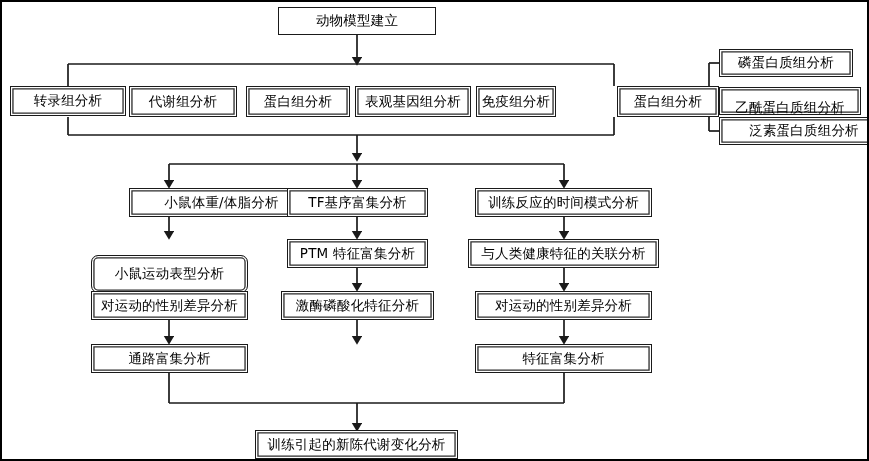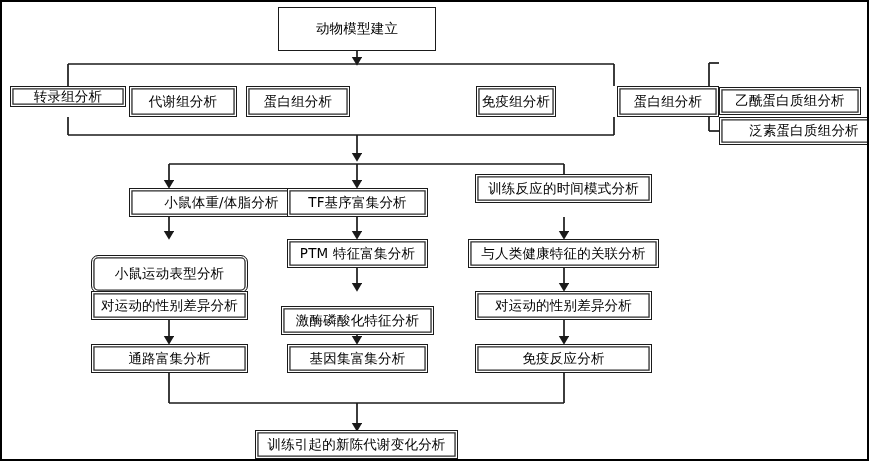--- a/index.html
+++ b/index.html
@@ -99,41 +99,47 @@
       <path d="M562,318 L562,341" marker-end="url(#arrow)"></path>
 
       <path d="M167,371 L167,401"></path>
       <path d="M562,371 L562,401"></path>
       <path d="M167,401 L562,401"></path>
       <path d="M355,401 L355,428" marker-end="url(#arrow)"></path>
 
     </g>
   </svg>
 
-  <div class="node" style="left:276px; top:5px; width:158px; height:44px;">
+  <div class="node" style="left:276px; top:5px; width:158px; height:28px;">
     <span class="lbl">动物模型建立</span>
   </div>
 
-  <div class="node dbl" style="left:8px; top:84px; width:116px; height:21px;">
+  <div class="node dbl" style="left:8px; top:84px; width:116px; height:30px;">
     <span class="lbl">转录组分析</span>
   </div>
   <div class="node dbl" style="left:127px; top:84px; width:108px; height:31px;">
     <span class="lbl">代谢组分析</span>
   </div>
   <div class="node dbl" style="left:244px; top:84px; width:104px; height:31px;">
     <span class="lbl">蛋白组分析</span>
   </div>
+  <div class="node dbl" style="left:353px; top:84px; width:116px; height:31px;">
+    <span class="lbl">表观基因组分析</span>
+  </div>
   <div class="node dbl" style="left:474px; top:84px; width:80px; height:31px;">
     <span class="lbl">免疫组分析</span>
   </div>
   <div class="node dbl" style="left:570px; top:84px; width:102px; height:31px;margin-left:45px;">
     <span class="lbl">蛋白组分析</span>
   </div>
 
-  <div class="node dbl" style="left:717px; top:85px; width:142px; height:28px;">
+  <div class="node dbl" style="left:717px; top:47px; width:134px; height:28px;">
+    <span class="lbl small">磷蛋白质组分析</span>
+  </div>
+  <div class="node dbl" style="left:717px; top:85px; width:142px; height:28px;align-items:flex-end;">
     <span class="lbl small">乙酰蛋白质组分析</span>
   </div>
   <div class="node dbl" style="left:717px; top:115px; width:170px; height:28px;">
     <span class="lbl small">泛素蛋白质组分析</span>
   </div>
 
   <div class="node dbl" style="left:89px; top:186px; width:185px; height:29px;margin-left:38px;">
     <span class="lbl">小鼠体重/体脂分析</span>
   </div>
   <div class="node dbl" style="left:89px; top:253px; width:157px; height:38px;border-radius:7px;">
@@ -145,37 +151,34 @@
   <div class="node dbl" style="left:89px; top:342px; width:157px; height:29px;">
     <span class="lbl">通路富集分析</span>
   </div>
 
   <div class="node dbl" style="left:285px; top:186px; width:141px; height:29px;">
     <span class="lbl">TF基序富集分析</span>
   </div>
   <div class="node dbl" style="left:285px; top:237px; width:141px; height:29px;">
     <span class="lbl">PTM 特征富集分析</span>
   </div>
-  <div class="node dbl" style="left:279px; top:304px; width:153px; height:29px;text-align:center;">
+  <div class="node dbl" style="left:279px; top:289px; width:153px; height:29px;text-align:center;">
     <span class="lbl">激酶磷酸化特征分析</span>
   </div>
-  <div class="node dbl" style="left:285px; top:342px; width:141px; height:29px;">
-    <span class="lbl">基因集富集分析</span>
-  </div>
 
-  <div class="node dbl" style="left:473px; top:172px; width:177px; height:29px;">
+  <div class="node dbl" style="left:473px; top:186px; width:177px; height:29px;">
     <span class="lbl">训练反应的时间模式分析</span>
   </div>
   <div class="node dbl" style="left:466px; top:237px; width:191px; height:29px;">
     <span class="lbl">与人类健康特征的关联分析</span>
   </div>
   <div class="node dbl" style="left:473px; top:289px; width:177px; height:29px;">
     <span class="lbl">对运动的性别差异分析</span>
   </div>
   <div class="node dbl" style="left:473px; top:342px; width:177px; height:29px;">
-    <span class="lbl">免疫反应分析</span>
+    <span class="lbl">特征富集分析</span>
   </div>
 
   <div class="node dbl" style="left:253px; top:428px; width:203px; height:29px;">
     <span class="lbl">训练引起的新陈代谢变化分析</span>
   </div>
 
 </div>
 
 </body></html>

